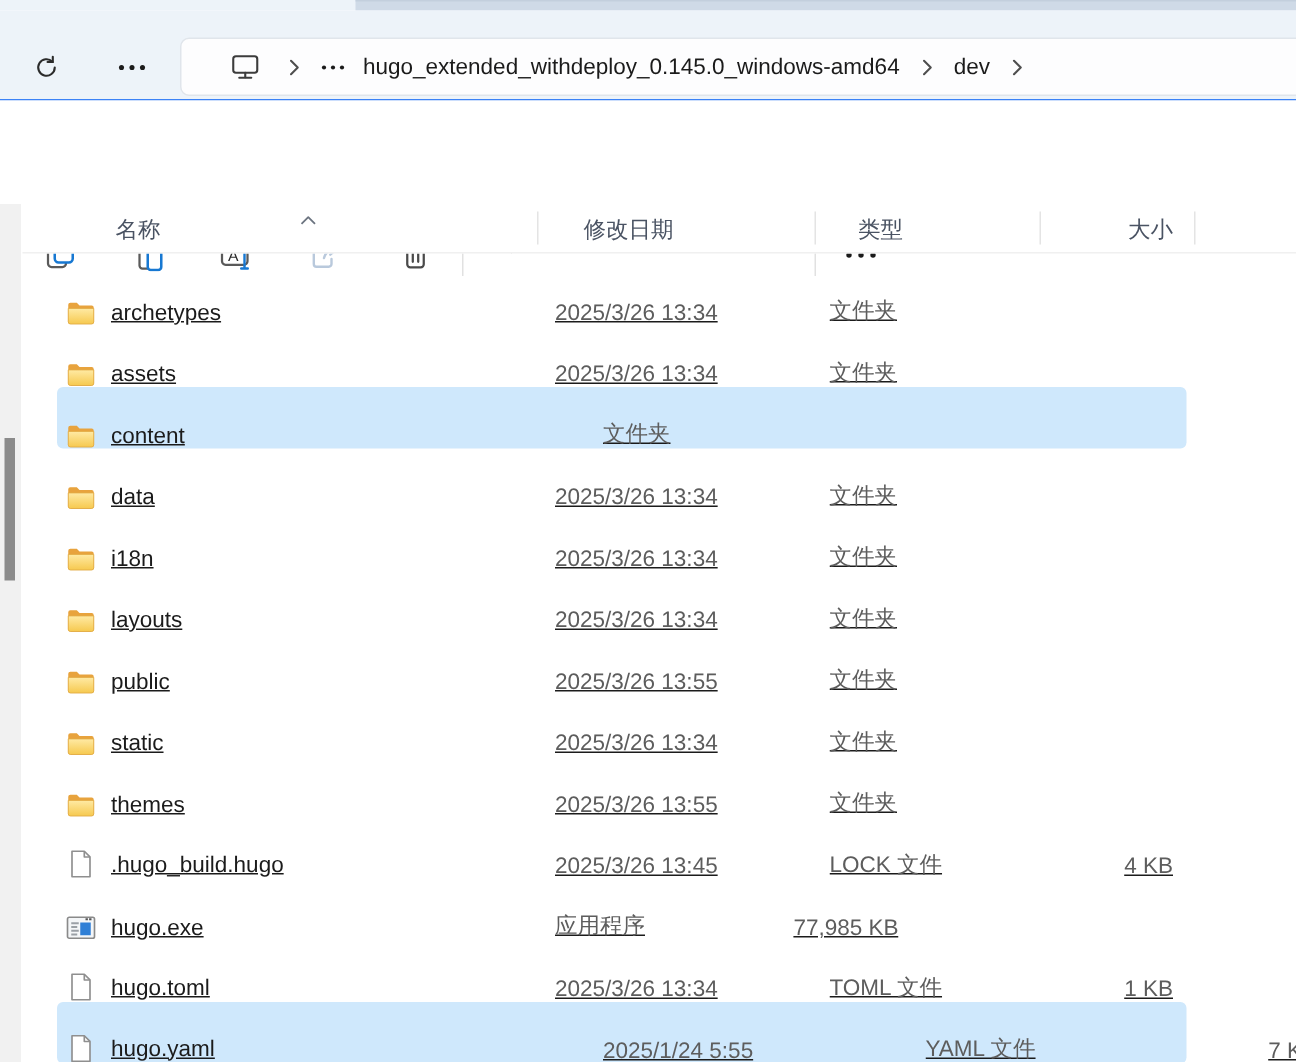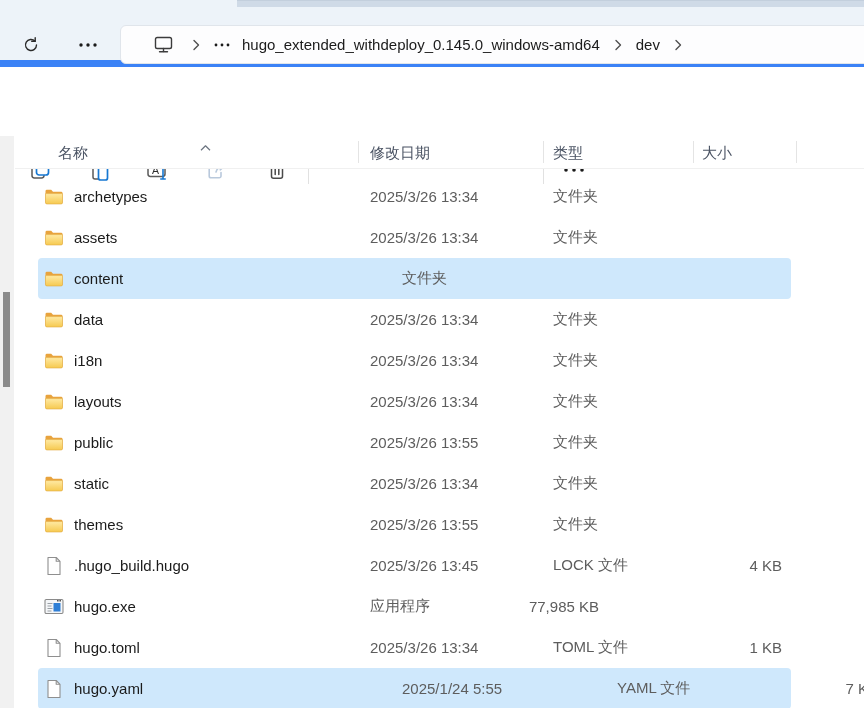--- a/index.html
+++ b/index.html
@@ -10,21 +10,21 @@
   }
   
   .tabstrip { position:absolute; left:0; top:0; width:864px; height:7px; background:#edf3f9; }
   .tabstrip .inactive-area {
     position:absolute; left:237px; top:0; right:0; height:7px;
     background:#cfdae7; border-top:1px solid #c3cfdd;
   }
   
   .navbar {
     position:absolute; left:0; top:7px; width:864px; height:60px;
-    background:#edf3f9; border-bottom:7px solid #3b82f6;
+    background:#edf3f9; border-bottom:1px solid #3b82f6;
   }
   .nav-btn { position:absolute; top:24px; width:36px; height:28px; display:flex; align-items:center; justify-content:center; border-radius:4px; }
   .refresh { left:13px; }
   .nav-more { left:70px; }
   .addressbar {
     position:absolute; left:120px; top:18px; right:-6px; height:39px;
     background:#fdfdfe; border:1px solid #e0e5eb; border-radius:6px;
     display:flex; align-items:center; padding-left:26px;
   }
   .crumb { display:flex; align-items:center; height:30px; padding:0 6px; border-radius:4px; }
@@ -38,28 +38,28 @@
     display:flex; align-items:center; justify-content:center;
   }
   .tb-sep { position:absolute; top:88px; width:1px; height:29px; background:#e1e1e1; }
   .tool-group {
     position:absolute; top:84px; height:38px; border-radius:4px;
     display:flex; align-items:flex-start; gap:8px; padding:0 8px; font-size:15.5px; color:#1b1b1b;
   }
   
   .listheader { position:absolute; left:15px; top:136px; right:0; height:33px; background:#fff; }
   .sortmark { position:absolute; left:185px; top:1px; }
-  .col-label { position:absolute; top:8px; font-size:15px; color:#4a5363; white-space:nowrap; }
+  .col-label { position:absolute; top:8px; font-size:15px; color:#4a5363; white-space:nowrap;margin-left:19px; }
   .hdr-sep { position:absolute; top:5px; width:1px; height:22px; background:#e4e4e4; }
   .hdr-bottom { position:absolute; left:0; right:0; bottom:0; height:1px; background:#f0f0f0; }
   
   .filelist { position:absolute; left:0; top:176px; width:864px; }
   .row {
     position:relative; margin-left:38px; width:753px; height:41px;
-    display:flex; align-items:center; border-radius:4px;
+    display:flex; align-items:flex-end; border-radius:4px;text-decoration:underline;
   }
   .row.selected { background:#cfe8fc;gap:32px; }
   .cell { font-size:15px; white-space:nowrap; overflow:hidden; }
   .c-name { flex:0 0 332px; display:flex; align-items:center; color:#1b1b1b; }
   .c-name .icon-holder { width:20px; margin-left:6px; margin-right:10px; display:flex; align-items:center; justify-content:center; }
   .c-date { flex:0 0 183px; color:#5d5d5d; }
   .c-type { flex:0 0 149px; color:#5d5d5d; }
   .c-size { flex:0 0 80px; color:#5d5d5d; text-align:right; }
   
   .vscroll { position:absolute; left:0; top:136px; width:14px; height:572px; background:#f1f1f1; }
@@ -214,21 +214,21 @@
 
 <div class="listheader">
   <span class="sortmark">
     <svg width="11" height="6" viewBox="0 0 11 6" fill="none" stroke="#6c7480" stroke-width="1.2" stroke-linejoin="round">
         <path d="M1 5.2 L5.5 0.8 L10 5.2"></path>
       </svg>
   </span>
   <span class="col-label" style="left:43px">名称</span>
   <span class="col-label" style="left:355px">修改日期</span>
   <span class="col-label" style="left:538px">类型</span>
-  <span class="col-label" style="left:687px">大小</span>
+  <span class="col-label" style="left:718px">大小</span>
   <span class="hdr-sep" style="left:343px"></span>
   <span class="hdr-sep" style="left:528px"></span>
   <span class="hdr-sep" style="left:678px"></span>
   <span class="hdr-sep" style="left:781px"></span>
   <div class="hdr-bottom"></div>
 </div>
 
 <div class="filelist">
   <div class="row">
     <div class="cell c-name">

